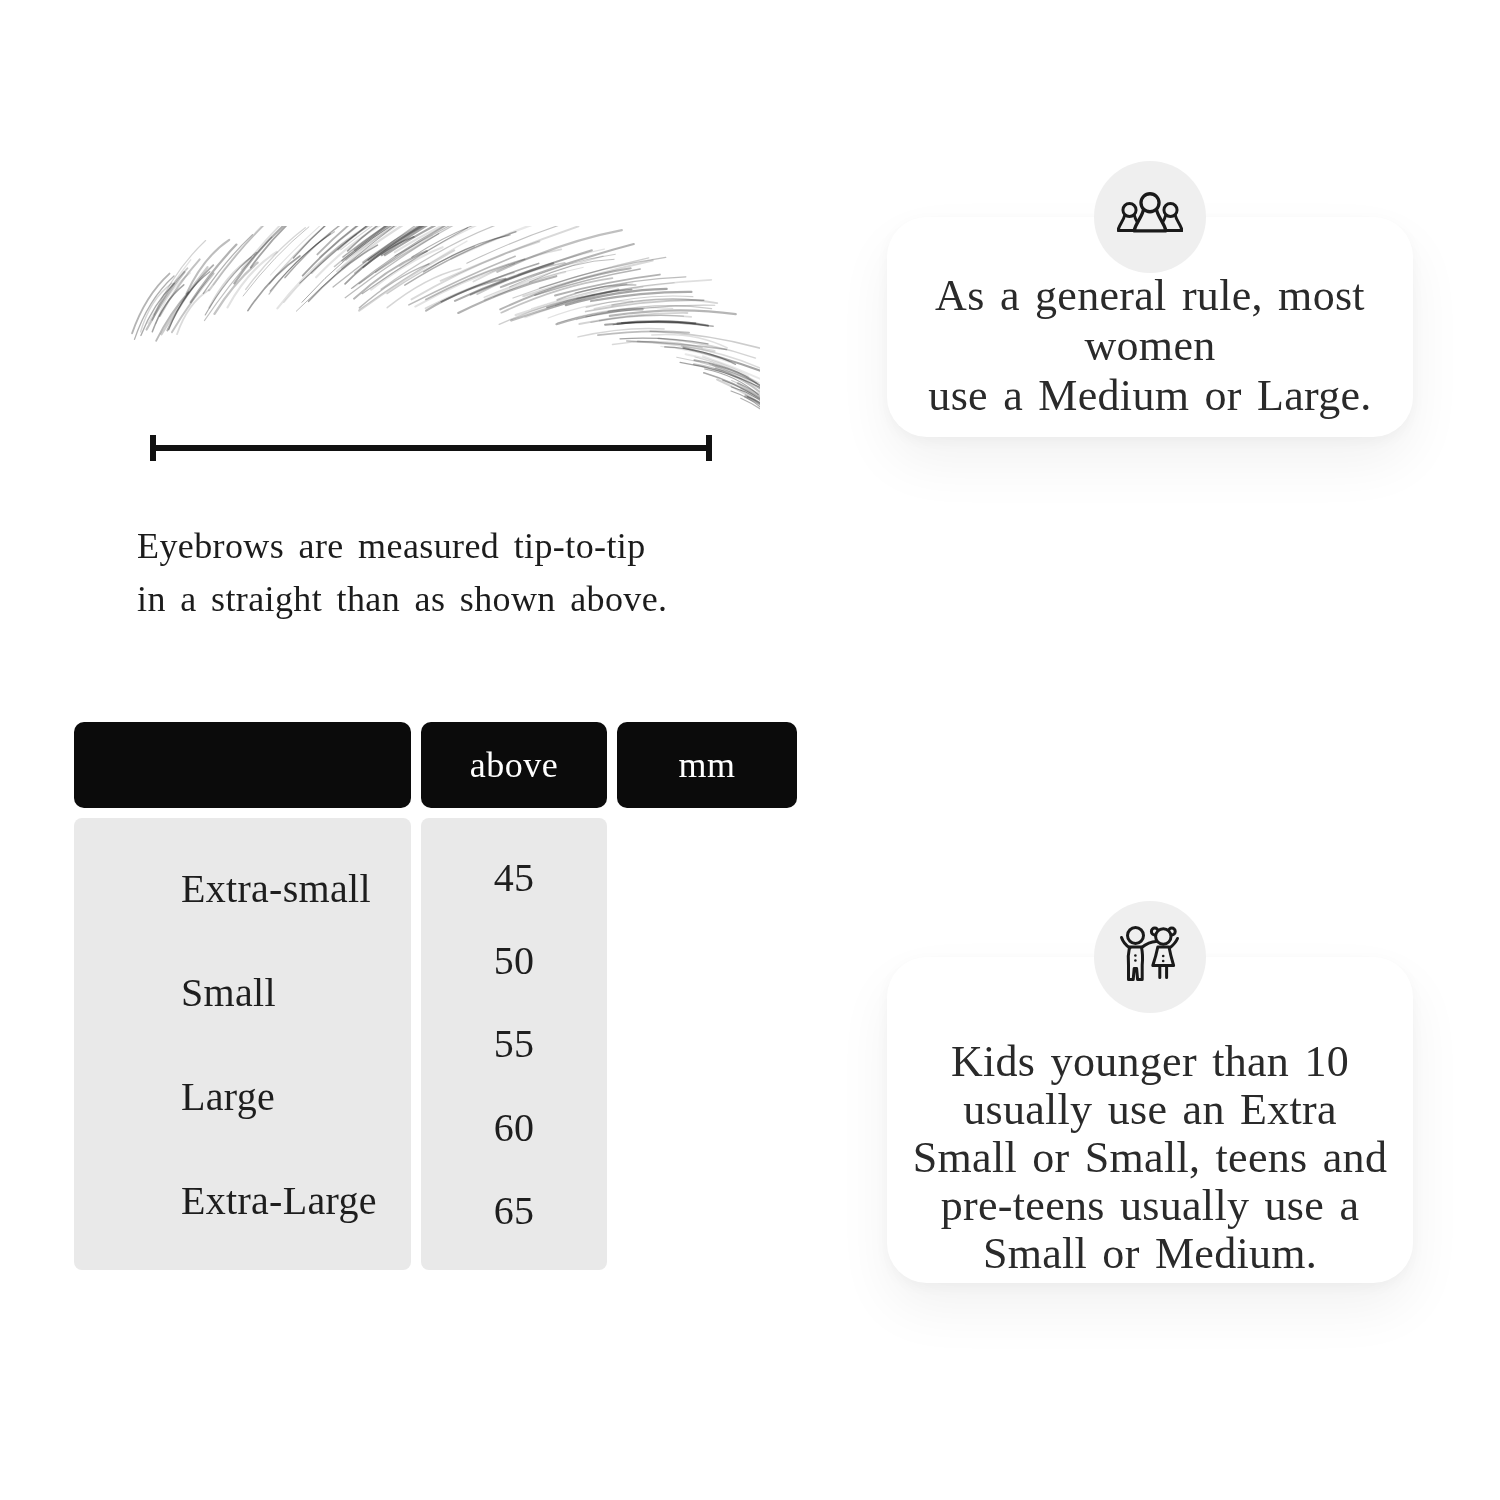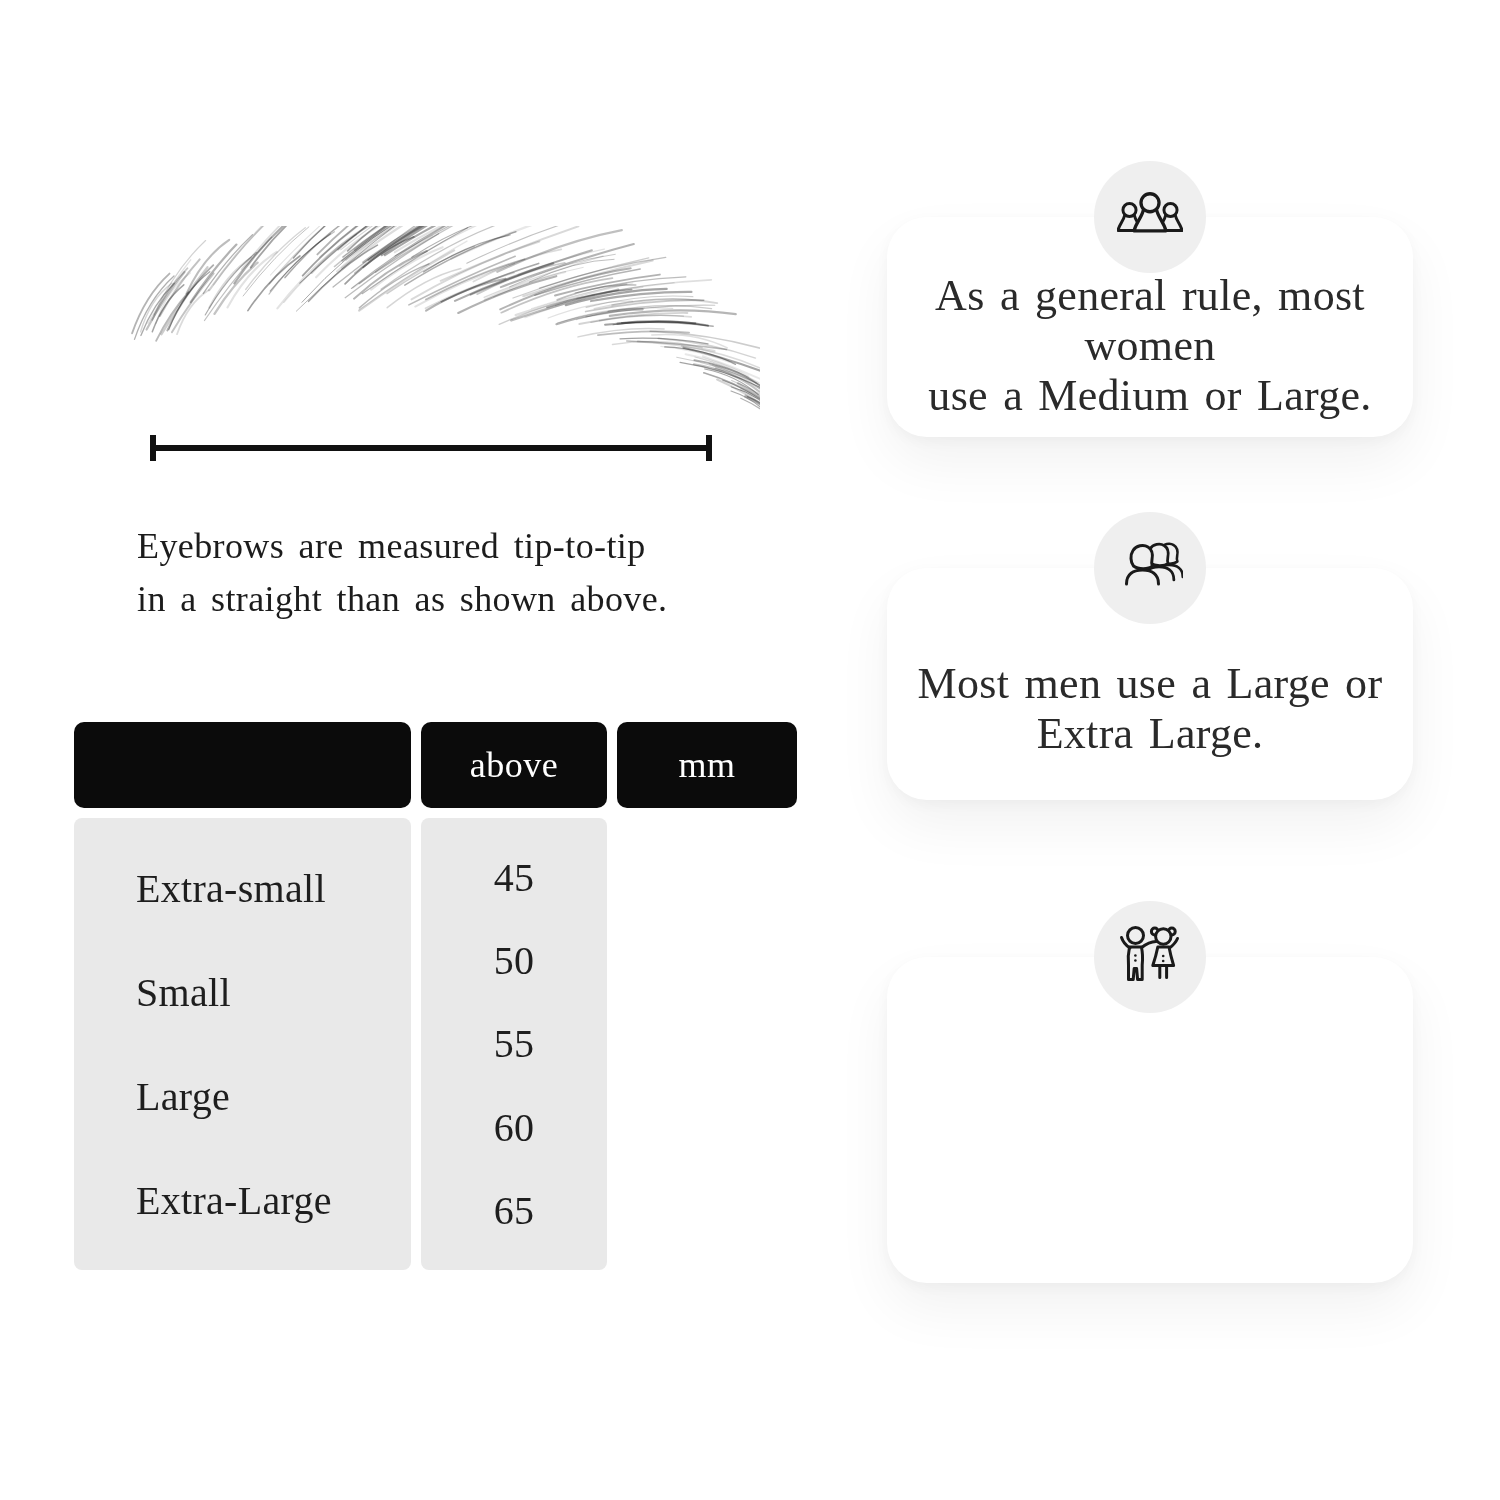--- a/index.html
+++ b/index.html
@@ -31,21 +31,21 @@
     height:86px;background:#0b0b0b;border-radius:10px;color:#ffffff;
     display:flex;align-items:center;justify-content:center;
     font-size:36px;letter-spacing:.5px;
   }
   .tbody-col{
     height:452px;background:#e9e9e9;border-radius:8px;box-sizing:border-box;
     display:flex;flex-direction:column;justify-content:space-around;padding:18px 0;
     font-size:40px;color:#1e1e1e;
   }
   .tbody-col .cell{display:flex;align-items:center;justify-content:center;letter-spacing:.3px;}
-  .tbody-col.labels .cell{justify-content:flex-start;padding-left:62px;}
+  .tbody-col.labels .cell{justify-content:flex-start;padding-left:62px;margin-left:45px;}
 
   
   .card{
     position:absolute;left:887px;width:526px;background:#ffffff;border-radius:40px;
     box-shadow:0 26px 55px rgba(0,0,0,.055),0 4px 14px rgba(0,0,0,.035);
     display:flex;align-items:center;justify-content:center;text-align:center;
   }
   .card-1{top:217px;height:220px;}
   .card-2{top:568px;height:232px;}
   .card-3{top:957px;height:326px;}
@@ -310,42 +310,20 @@
           <circle class="ln" cx="0" cy="-12.5" r="8.2"></circle>
         </g>
       </svg>
     </div>
     <div class="card-text">
       <span>As a general rule, most women</span>
       <span>use a Medium or Large.</span>
     </div>
   </div>
 
-  <div class="card card-2">
-    <div class="badge">
-      <svg class="icon" viewBox="-33 -33 66 66" xmlns="http://www.w3.org/2000/svg">
-        <g transform="translate(19,-4) scale(0.86)">
-          <path class="ln" d="M -16 15 C -16 5 -9 1 0 1 C 9 1 16 5 16 15"></path>
-          <path class="ln" d="M -9 -3 C -12 -6.5 -12.5 -14 -9.5 -18.5 C -6.5 -23.5 1 -25 5.5 -22 C 9.5 -19.5 10.5 -14.5 9.5 -9.5 C 9 -7 8.8 -5 9.8 -2.8 C 6 0.5 -4.5 0.5 -9 -3 Z"></path>
-        </g>
-        <g transform="translate(9,-2) scale(0.93)">
-          <path class="ln" d="M -16 15 C -16 5 -9 1 0 1 C 9 1 16 5 16 15"></path>
-          <path class="ln" d="M -9 -3 C -12 -6.5 -12.5 -14 -9.5 -18.5 C -6.5 -23.5 1 -25 5.5 -22 C 9.5 -19.5 10.5 -14.5 9.5 -9.5 C 9 -7 8.8 -5 9.8 -2.8 C 6 0.5 -4.5 0.5 -9 -3 Z"></path>
-        </g>
-        <g transform="translate(-7.5,1)">
-          <path class="ln" d="M -16 15 C -16 5 -9 1 0 1 C 9 1 16 5 16 15"></path>
-          <path class="ln" d="M -9 -3 C -12 -6.5 -12.5 -14 -9.5 -18.5 C -6.5 -23.5 1 -25 5.5 -22 C 9.5 -19.5 10.5 -14.5 9.5 -9.5 C 9 -7 8.8 -5 9.8 -2.8 C 6 0.5 -4.5 0.5 -9 -3 Z"></path>
-        </g>
-      </svg>
-    </div>
-    <div class="card-text">
-      <span>Most men use a Large or</span>
-      <span>Extra Large.</span>
-    </div>
-  </div>
 
   <div class="card card-3">
     <div class="badge">
       <svg class="icon" viewBox="-33 -33 66 66" xmlns="http://www.w3.org/2000/svg">
         <g style="stroke-width:2.8">
 
           <path class="ln open" d="M -9 -9 C -4 -13 1 -15.5 6 -15.5"></path>
 
           <path class="ln" d="M 7.8 -10 C 6.5 -3.5 4.8 2.5 2.8 8.5 L 23.6 8.5 C 21.8 2.5 20.2 -3.5 19 -10 Z"></path>
           <path class="ln open" d="M 9.8 8.5 L 9.8 20.5 M 16.6 8.5 L 16.6 20.5"></path>
@@ -357,15 +335,22 @@
           <circle class="dot" cx="13.2" cy="4" r="1.3"></circle>
 
           <path class="ln" d="M -20.5 -10 C -22 -3 -22 3 -21.5 8 L -21.5 22.5 L -16.8 22.5 L -15.8 11.5 L -13.4 11.5 L -12.4 22.5 L -7.8 22.5 L -7.8 8 C -7.2 2 -7.2 -4 -8.6 -10 Z"></path>
           <path class="ln open" d="M -20 -9 C -24 -11.5 -27 -15 -28.5 -19.5"></path>
           <circle class="ln" cx="-14.5" cy="-21.5" r="8"></circle>
           <circle class="dot" cx="-14.6" cy="-1.5" r="1.3"></circle>
           <circle class="dot" cx="-14.6" cy="3.5" r="1.3"></circle>
         </g>
       </svg>
     </div>
+    <div class="card-text">
+      <span>Kids younger than 10</span>
+      <span>usually use an Extra</span>
+      <span>Small or Small, teens and</span>
+      <span>pre-teens usually use a</span>
+      <span>Small or Medium.</span>
+    </div>
   </div>
 
 </div>
 
 </body></html>

